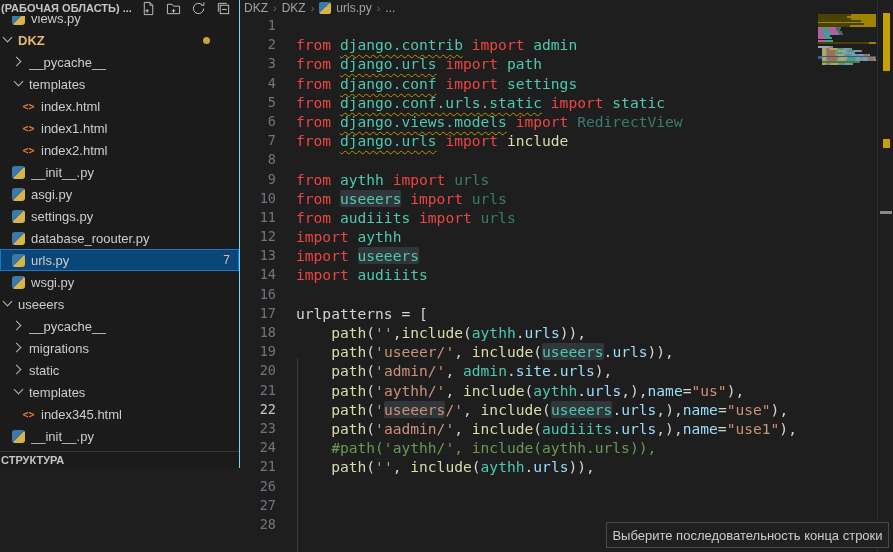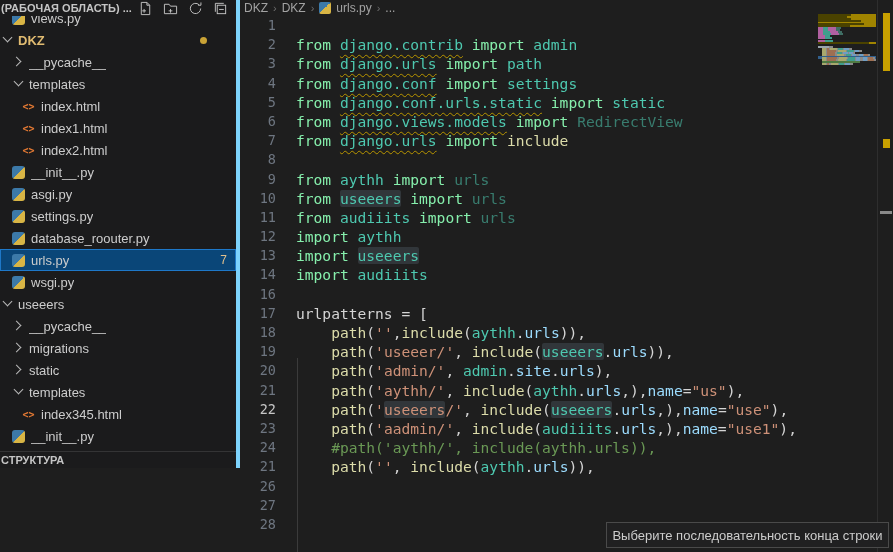--- a/index.html
+++ b/index.html
@@ -4,21 +4,21 @@
 <style>
   * { margin:0; padding:0; box-sizing:border-box; }
   html,body { background:#111; }
   #app {
     position:relative; width:893px; height:552px; overflow:hidden;
     background:#1e1e1e; font-family:"Liberation Sans","DejaVu Sans",sans-serif;
     color:#cccccc; -webkit-font-smoothing:antialiased; cursor:default;
   }
   
   #sidebar { position:absolute; left:0; top:0; width:240px; height:468px;
-    background:#1b1b1c; border-right:4px solid #7dd3fc; overflow:hidden; }
+    background:#1b1b1c; border-right:1px solid #7dd3fc; overflow:hidden; }
   #sb-header { position:absolute; left:0; top:0; width:100%; height:16px; z-index:5;
     background:#1b1b1c; display:flex; align-items:center; padding:0 8px 0 1px; }
   #sb-header .title { font-size:11px; font-weight:bold; color:#c5c5c5; white-space:nowrap; }
   #sb-header .acts { margin-left:auto; display:flex; align-items:center; gap:9px; }
   #sb-header .acts .abtn { width:16px; height:16px; display:flex; align-items:center; justify-content:center; color:#c5c5c5; }
   #tree { position:absolute; top:16px; left:0; right:0; }
   .row { position:relative; height:22px; display:flex; align-items:center; font-size:13px; color:#cccccc; white-space:nowrap; }
   .row.cut { margin-top:-9px; }
   .row.sel { background:#0a4678; outline:1px solid #1e78c8; outline-offset:-1px; }
   .twisty { width:10px; height:10px; margin-right:6px; position:relative; flex:0 0 auto; }
@@ -42,21 +42,21 @@
   #breadcrumb { height:16px; display:flex; align-items:center; padding-left:3px; font-size:12px; color:#a3a3a3; gap:5px; }
   #breadcrumb .sep { color:#6e6e6e; font-size:11px; }
   #breadcrumb .bc-icon { width:12px; height:12px; border-radius:2px;
     background:linear-gradient(135deg,#3c79a8 0 50%,#d8b545 50% 100%); }
   #code { position:absolute; left:0; top:16px; right:0; bottom:0; font-family:"DejaVu Sans Mono",monospace; font-size:14.6px; }
   .cl { height:19.2px; line-height:19.2px; display:flex; white-space:pre; }
   .cl .ln { width:35px; text-align:right; color:#6e7681; flex:0 0 auto; font-size:13.5px; }
   .cl.active .ln { color:#c6c6c6; }
   .cl .lt { margin-left:20px; }
   #indent-guide { position:absolute; left:56px; top:342px; width:1px; height:210px; background:#3b3b3b; }
-  .kw{color:#86efac}.mod{color:#4ec9b0}.modsq{color:#4ec9b0}.modhl{color:#4ec9b0}
+  .kw{color:#ef4444}.mod{color:#4ec9b0}.modsq{color:#4ec9b0}.modhl{color:#4ec9b0}
   .dim{color:#4ec9b0;opacity:.55}
   .fn{color:#dcdcaa}.prop{color:#9cdcfe}.str{color:#ce9178}.strhl{color:#ce9178}
   .com{color:#6a9955}.pun{color:#d4d4d4}.var{color:#d4d4d4}
   .modsq{text-decoration:underline wavy #b89500 1px; text-underline-offset:4px;}
   .modhl,.strhl{background:rgba(120,140,160,.22); border-radius:2px;}
   
   #minimap { position:absolute; left:577px; top:0; width:58px; height:260px; }
   .mm-line { position:absolute; left:0; height:2px; display:flex; }
   .mm-bg { position:absolute; left:0; width:58px; }
   #ruler { position:absolute; right:0; top:0; width:16px; height:552px; border-left:1px solid #2e2e2e; background:#1e1e1e; }

